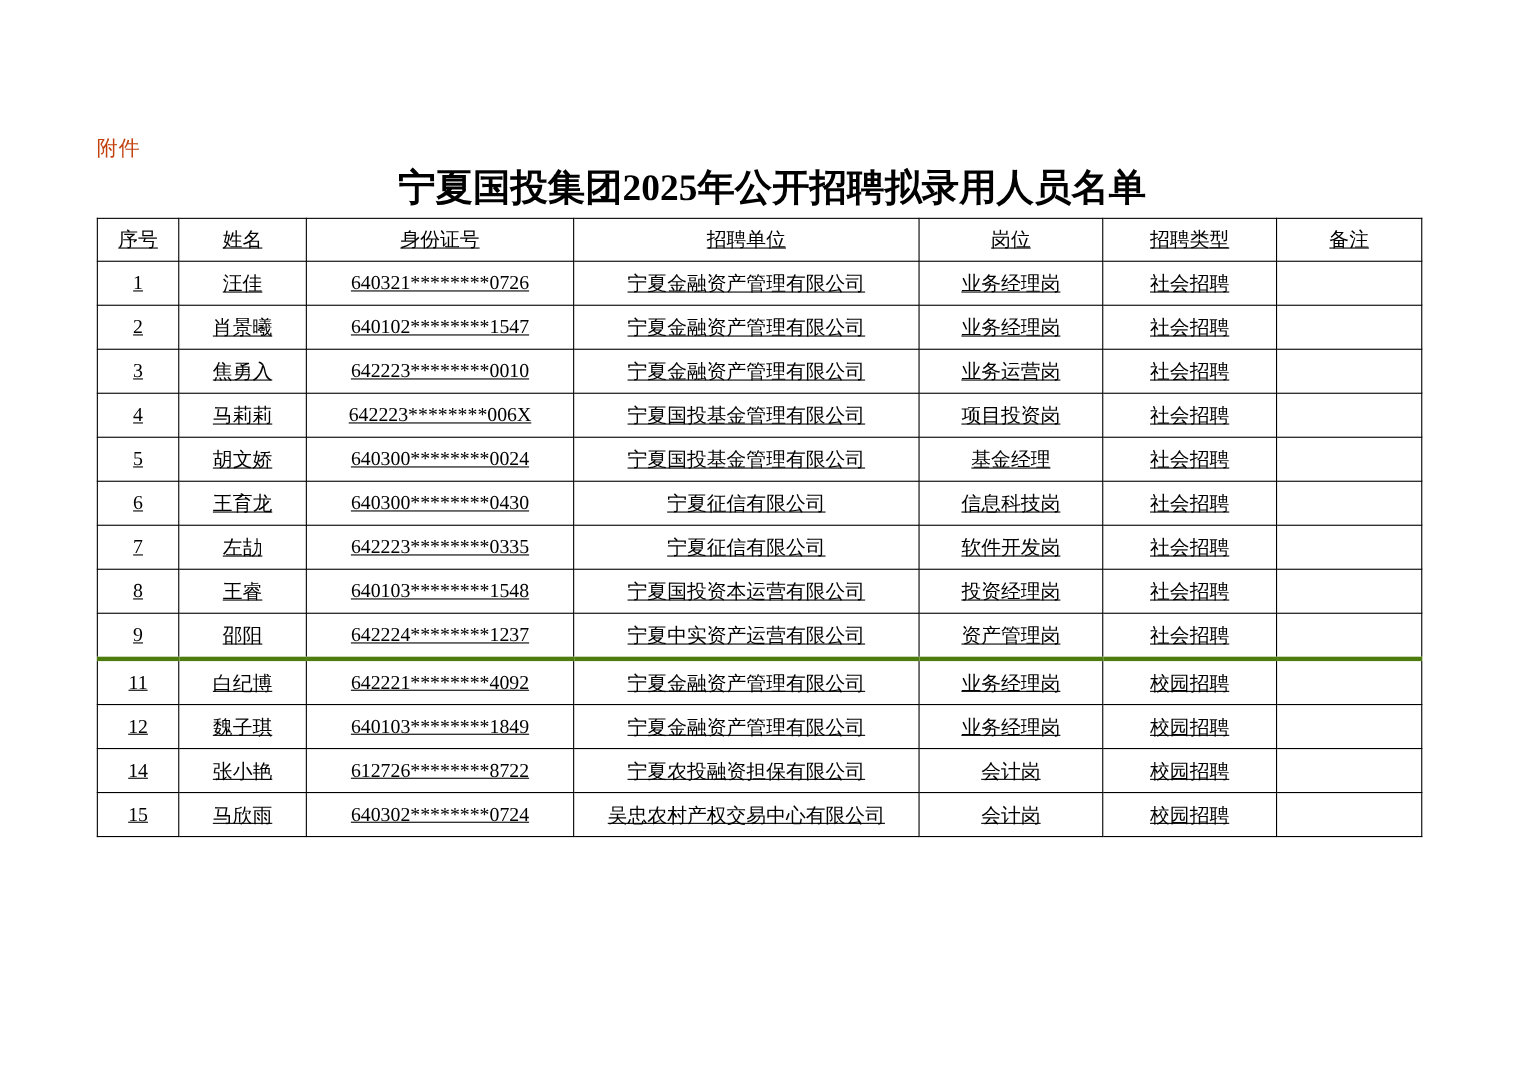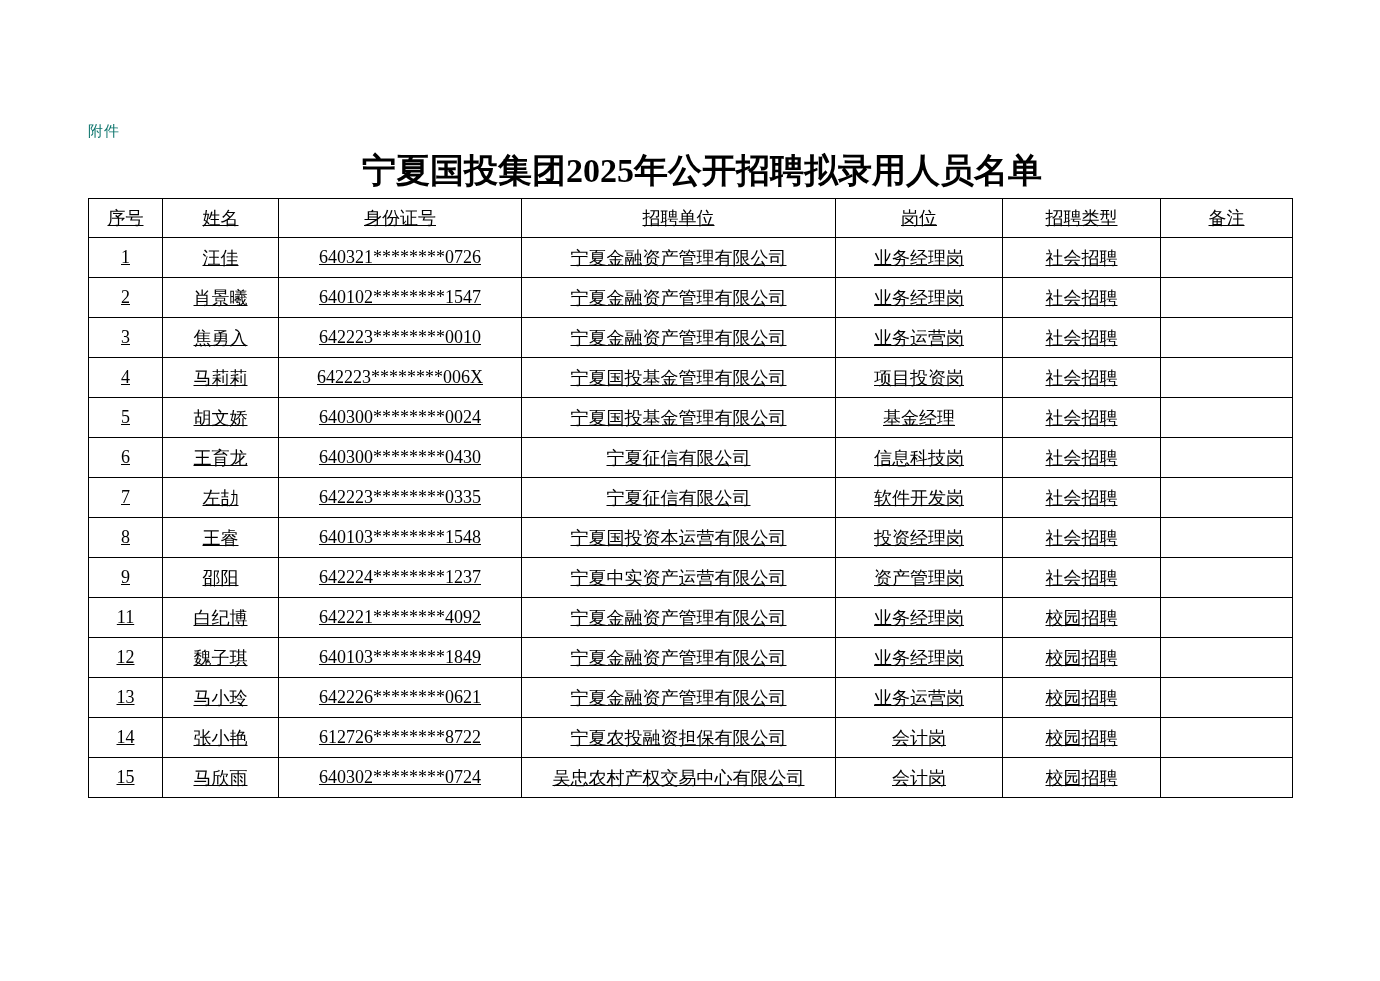--- a/index.html
+++ b/index.html
@@ -18,24 +18,24 @@
   .page {
     position: relative;
     width: 1380px;
     height: 981px;
     box-sizing: border-box;
   }
   .attachment-label {
     position: absolute;
     left: 88px;
     top: 122px;
-    font-size: 15px;
+    font-size: 19px;
     font-family: "Liberation Serif", "DejaVu Serif", serif;
     letter-spacing: 1px;
-    color: #0f766e;
+    color: #c2410c;
   }
   .doc-title {
     position: absolute;
     left: 0;
     top: 148px;
     width: 1380px;
     text-align: center;
     font-size: 34px;
     font-weight: bold;
     letter-spacing: 0px;
@@ -74,21 +74,21 @@
   col.c-idx   { width: 74px; }
   col.c-name  { width: 116px; }
   col.c-id    { width: 243px; }
   col.c-unit  { width: 314px; }
   col.c-post  { width: 167px; }
   col.c-type  { width: 158px; }
   col.c-note  { width: 132px; }
 
   
   tr.group-break > td {
-    border-top: 1px solid #4d7c0f;
+    border-top: 4px solid #4d7c0f;
   }
   .id-text {
     font-family: "Liberation Serif", "DejaVu Serif", serif;
     letter-spacing: 0px;
   }
 </style>
 </head>
 <body>
 
 <div class="page">
@@ -213,29 +213,20 @@
           <tr>
             <td>12</td>
             <td>魏子琪</td>
             <td class="id-text">640103********1849</td>
             <td>宁夏金融资产管理有限公司</td>
             <td>业务经理岗</td>
             <td>校园招聘</td>
             <td></td>
           </tr>
           <tr>
-            <td>13</td>
-            <td>马小玲</td>
-            <td class="id-text">642226********0621</td>
-            <td>宁夏金融资产管理有限公司</td>
-            <td>业务运营岗</td>
-            <td>校园招聘</td>
-            <td></td>
-          </tr>
-          <tr>
             <td>14</td>
             <td>张小艳</td>
             <td class="id-text">612726********8722</td>
             <td>宁夏农投融资担保有限公司</td>
             <td>会计岗</td>
             <td>校园招聘</td>
             <td></td>
           </tr>
           <tr>
             <td>15</td>

